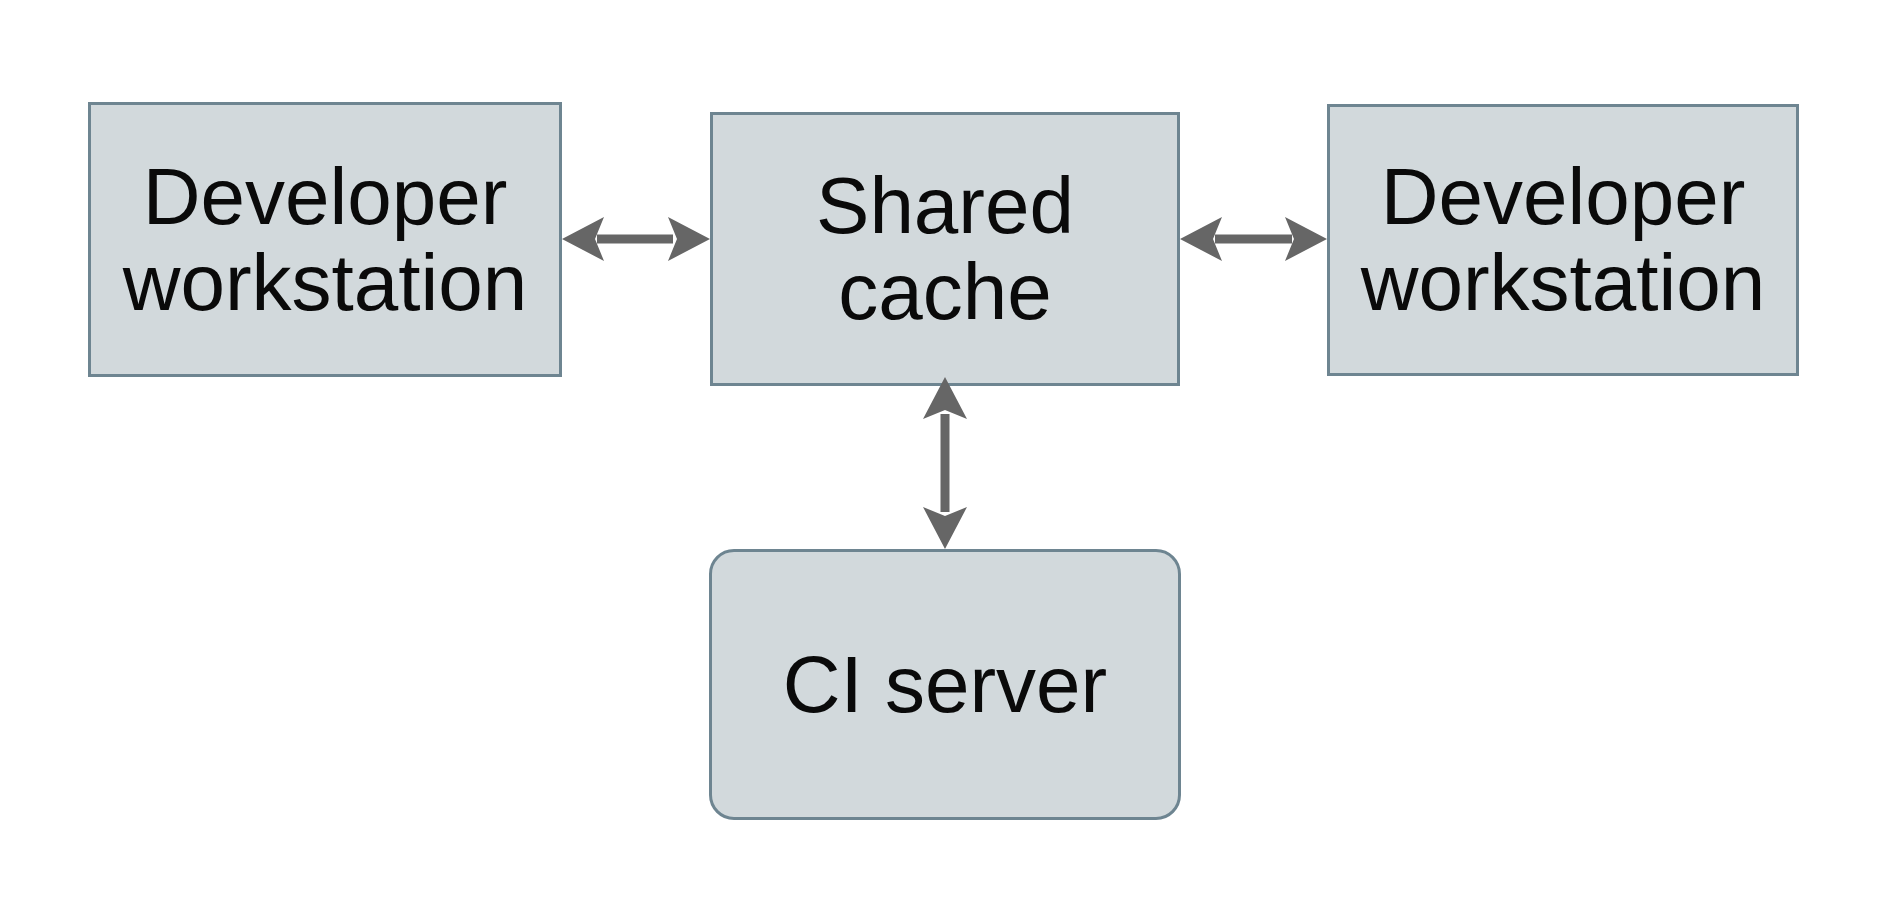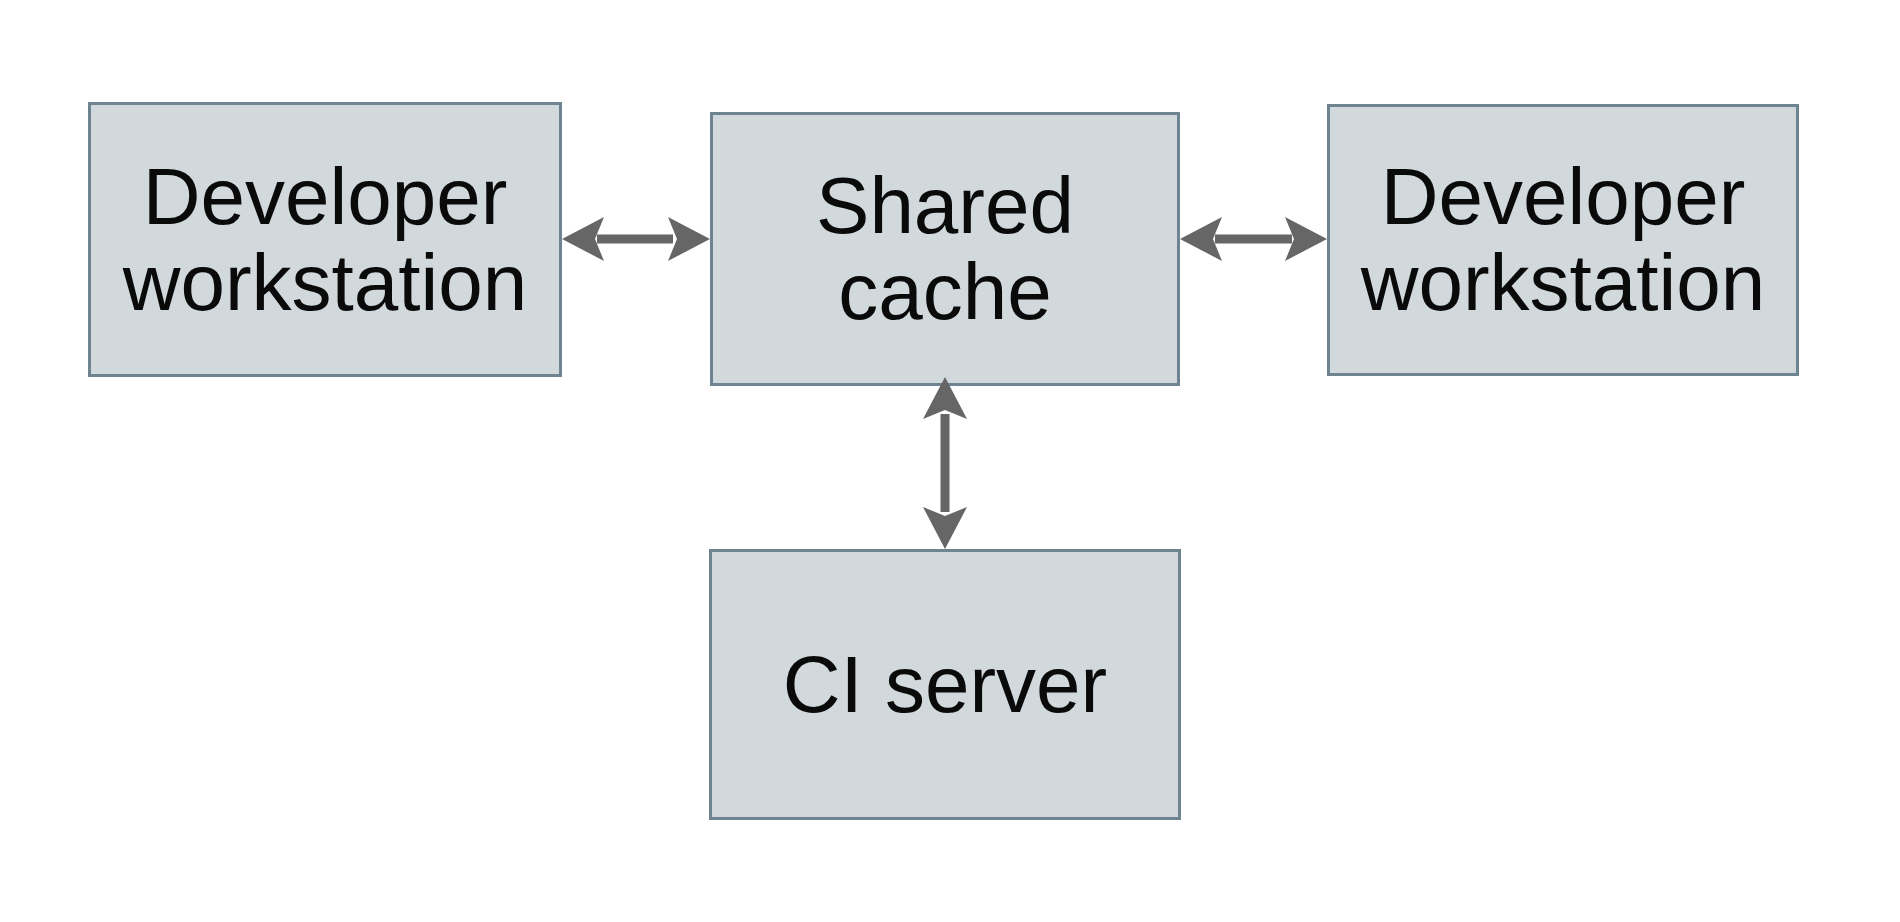--- a/index.html
+++ b/index.html
@@ -28,21 +28,21 @@
     white-space: pre-line;
     text-align: center;
     font-size: 80px;
     line-height: 1.07;
     color: #0a0a0a;
     letter-spacing: 0px;
   }
   #node-dev-left   { left: 88px;   top: 102px; width: 474px; height: 275px; }
   #node-cache      { left: 710px;  top: 112px; width: 470px; height: 274px; }
   #node-dev-right  { left: 1327px; top: 104px; width: 472px; height: 272px; }
-  #node-ci         { left: 709px;  top: 549px; width: 472px; height: 271px; }
+  #node-ci         { left: 709px;  top: 549px; width: 472px; height: 271px; border-radius: 25px; }
   .edges-overlay {
     position: absolute;
     left: 0; top: 0;
     width: 1900px;
     height: 922px;
     pointer-events: none;
   }
 </style>
 </head>
 <body>

